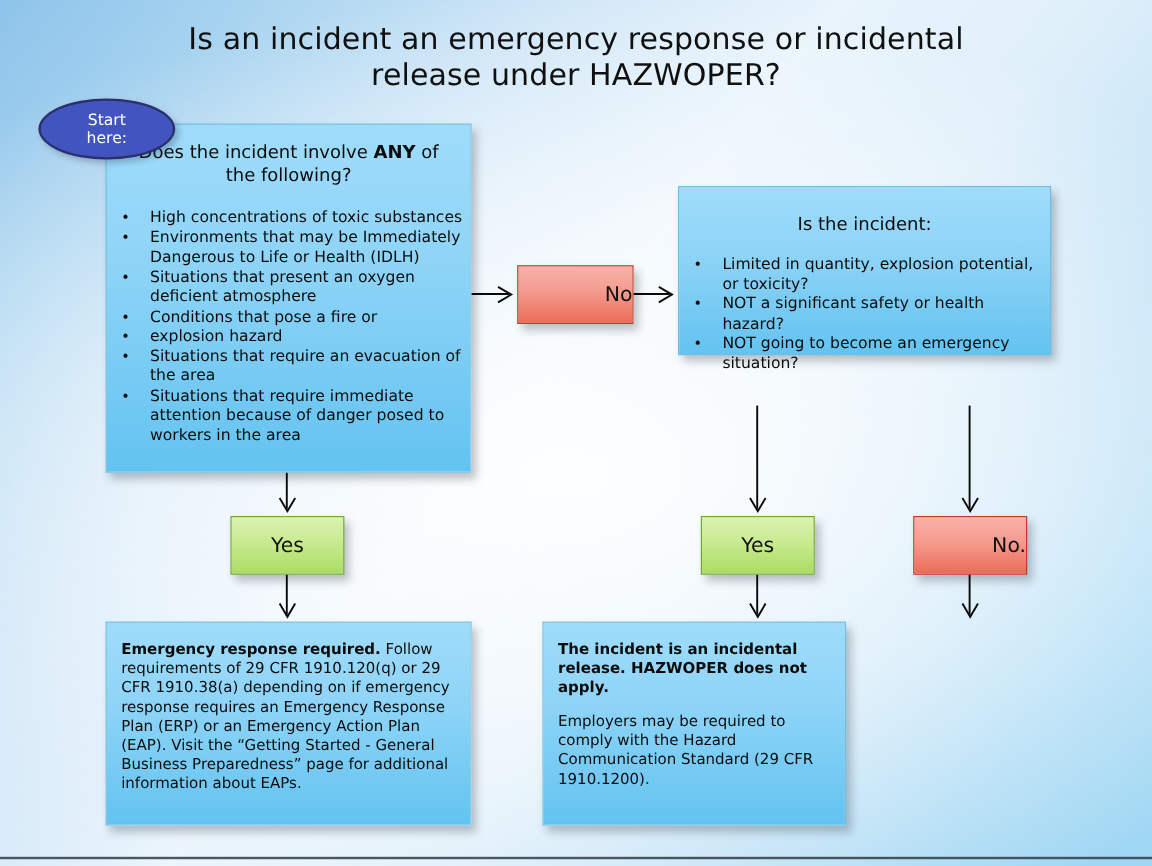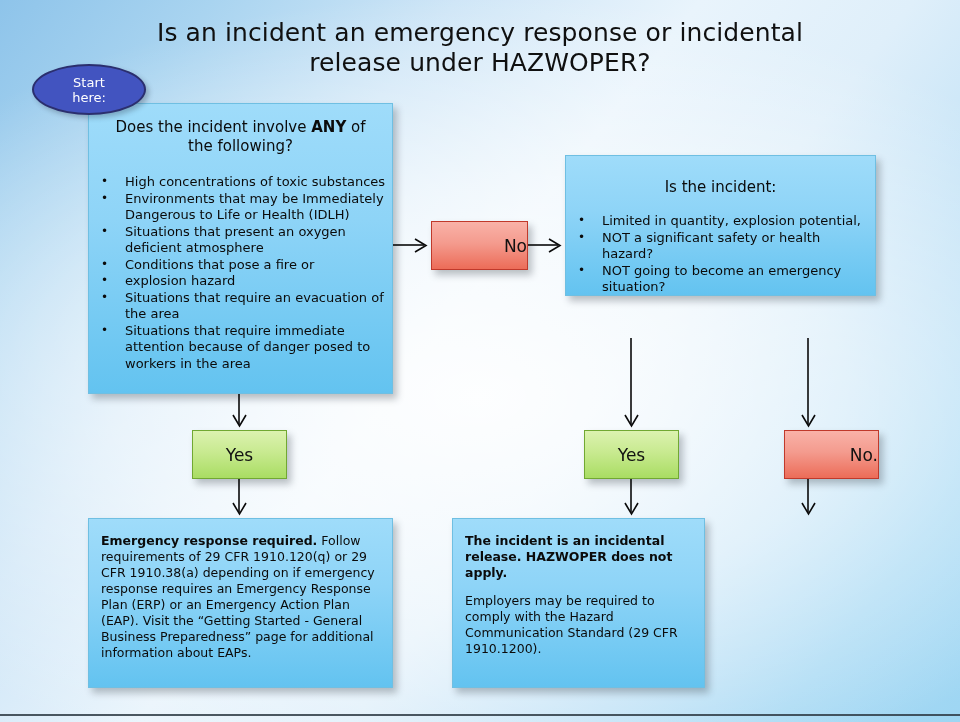--- a/index.html
+++ b/index.html
@@ -77,21 +77,21 @@
     display: flex;
     align-items: center;
     justify-content: flex-end;
     font-size: 17px;
     color: #111;
   }
 
   .start-ellipse {
     position: absolute;
     left: 32px;
-    top: 64px;
+    top: 82px;
     width: 110px;
     height: 47px;
     border-radius: 50%;
     background: #4254c0;
     border: 2px solid #2b2f6e;
     color: #ffffff;
     font-size: 13px;
     line-height: 15px;
     display: flex;
     flex-direction: column;
@@ -188,36 +188,37 @@
   </div>
 
   <div class="node red-box" style="left:431px; top:221px; width:97px; height:49px;">
     <span>No</span>
   </div>
 
   <div class="node blue-box" style="left:565px; top:155px; width:311px; height:141px;">
     <div class="q-head" style="padding-top:22px;">Is the incident:</div>
     <ul class="bullets" style="margin-top:16px;">
         <li>Limited in quantity, explosion potential,</li>
+        <li class="cont">or toxicity?</li>
         <li>NOT a significant safety  or health</li>
         <li class="cont">hazard?</li>
         <li>NOT going to become an emergency</li>
         <li class="cont">situation?</li>
       </ul>
   </div>
 
   <div class="node green-box" style="left:192px; top:430px; width:95px; height:49px;">
     <span>Yes</span>
   </div>
 
   <div class="node green-box" style="left:584px; top:430px; width:95px; height:49px;">
     <span>Yes</span>
   </div>
 
-  <div class="node red-box" style="left:784px; top:430px; width:95px; height:49px;">
+  <div class="node red-box" style="left:761px; top:430px; width:95px; height:49px;">
     <span>No.</span>
   </div>
 
   <div class="node blue-box result" style="left:88px; top:518px; width:305px; height:170px;">
     <p><b>Emergency response required.</b><span>  Follow requirements of 29 CFR 1910.120(q)  or 29 CFR 1910.38(a)  depending on if emergency response requires an Emergency Response Plan  (ERP) or an Emergency Action Plan (EAP). Visit the “Getting Started -  General Business Preparedness” page for additional information about EAPs.</span></p>
   </div>
 
   <div class="node blue-box result" style="left:452px; top:518px; width:253px; height:170px;">
     <p><b>The incident is an incidental release.  HAZWOPER does not apply.</b></p>
     <p>Employers may be required to comply with the Hazard Communication Standard (29 CFR 1910.1200).</p>

